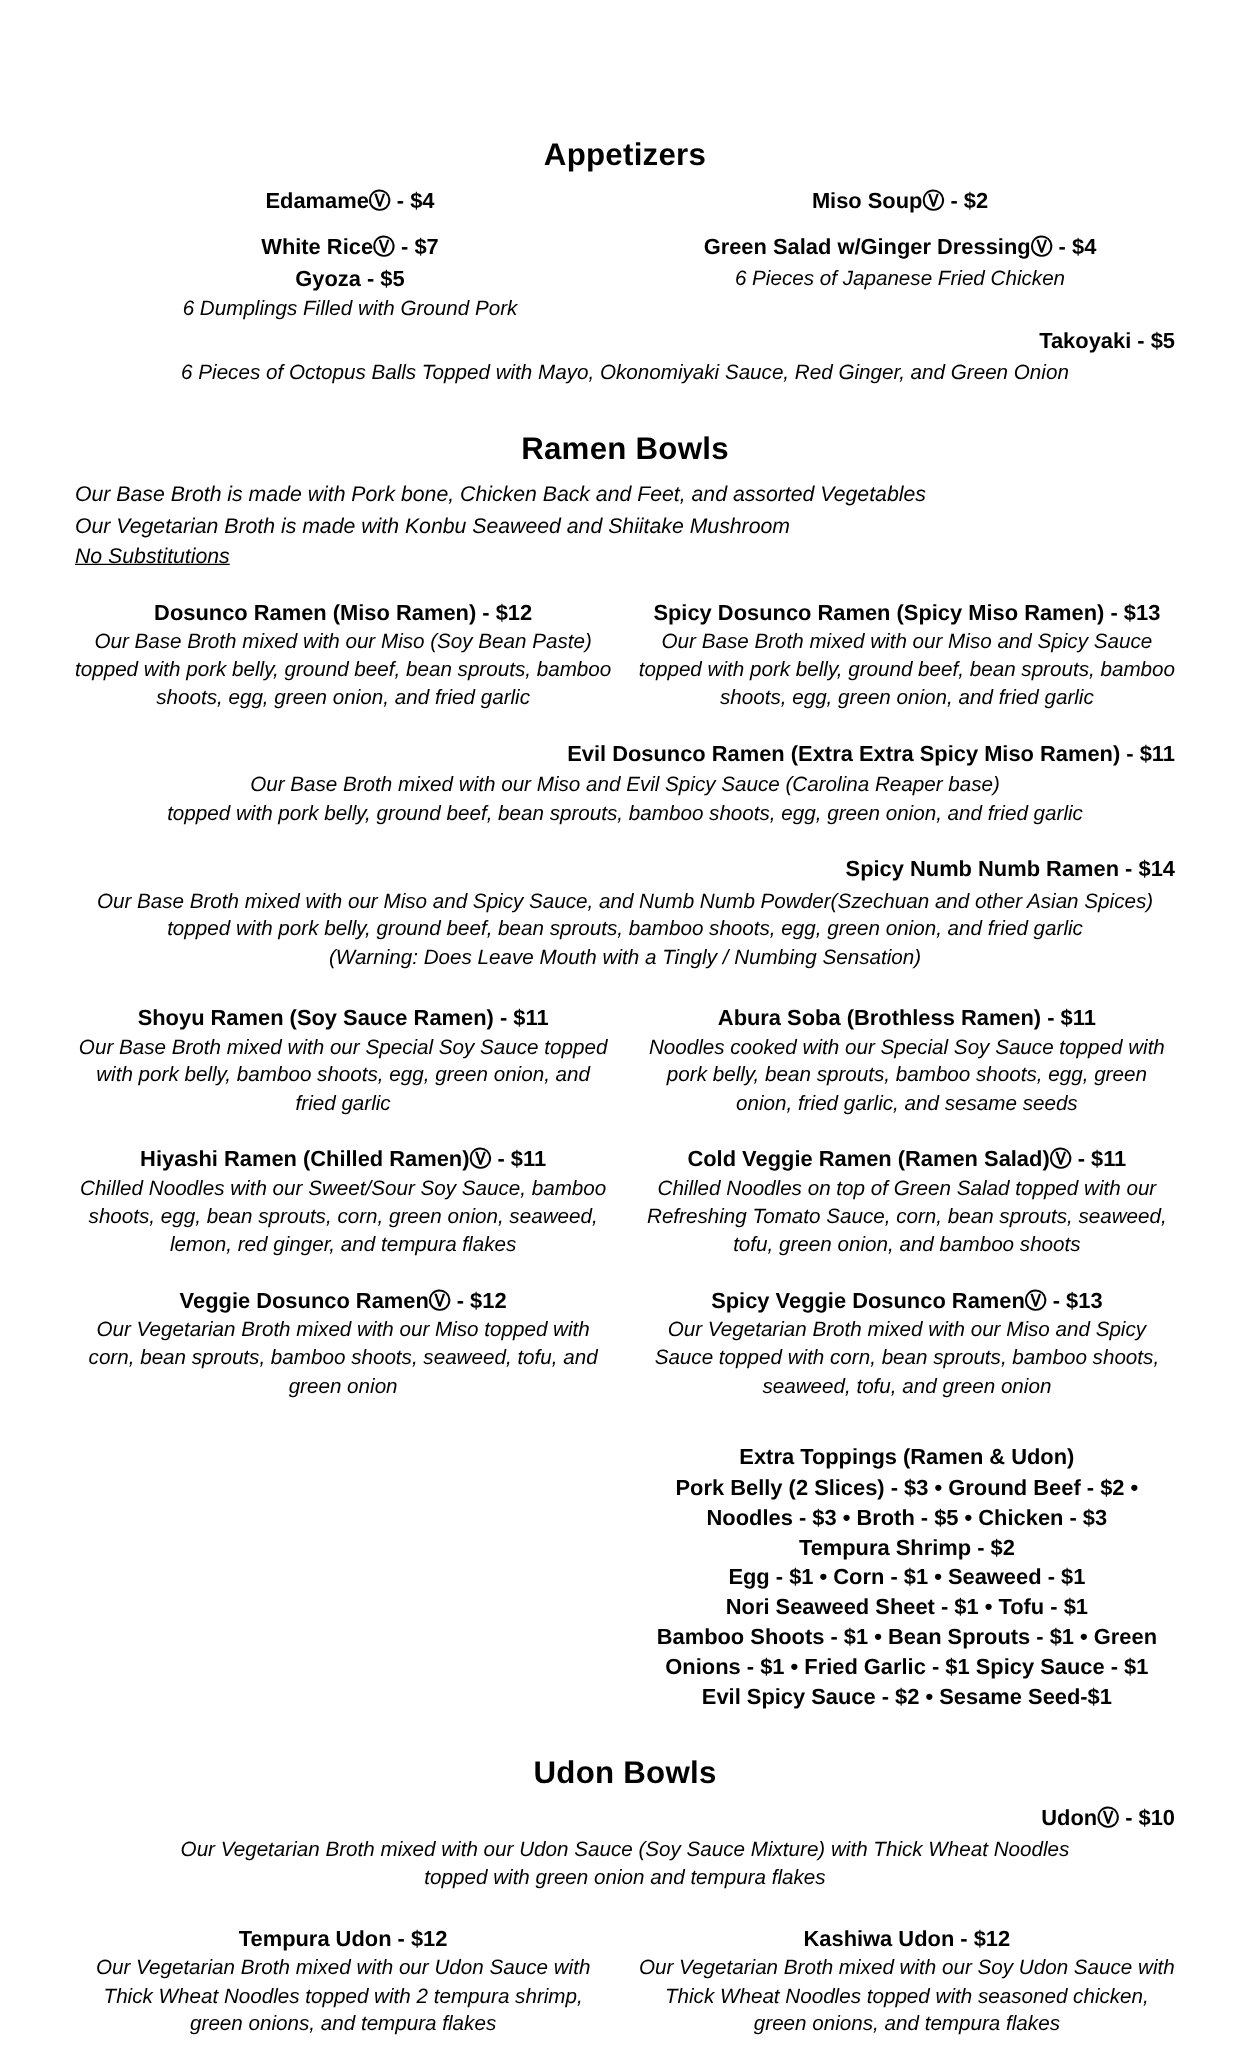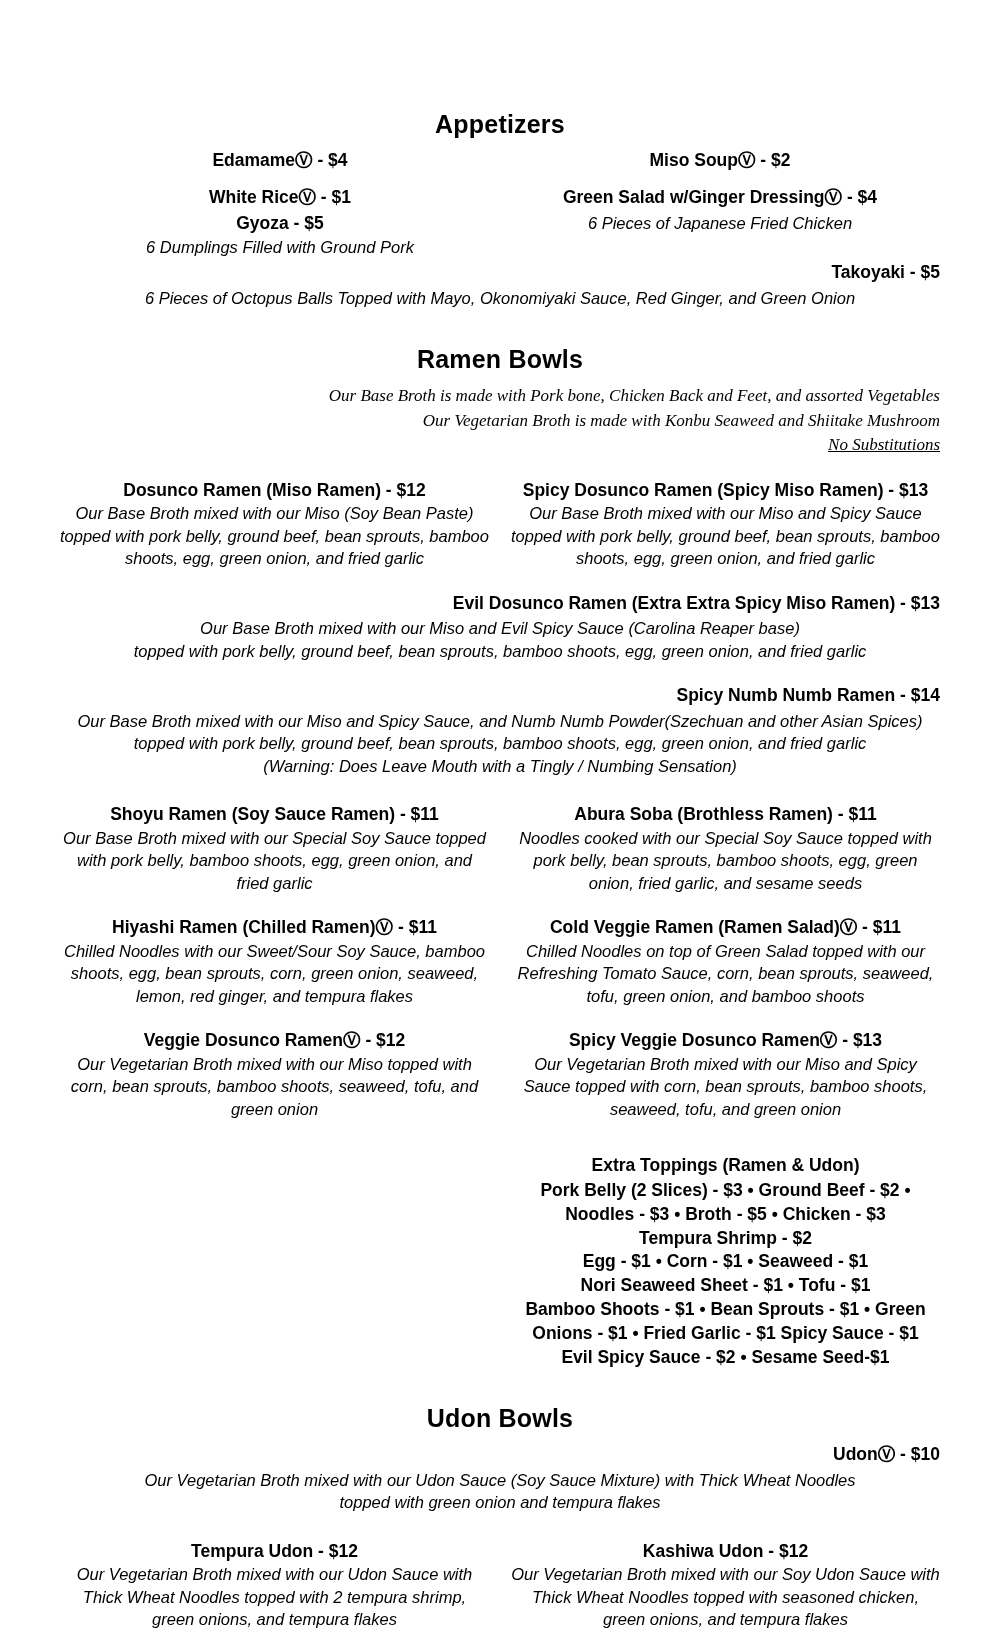--- a/index.html
+++ b/index.html
@@ -43,23 +43,22 @@
   }
   .item-desc {
     font-style: italic;
     font-size: 16.5px;
     text-align: center;
     line-height: 1.36;
   }
   .intro-line {
     font-style: italic;
     font-size: 17px;
-    text-align: right;
+    text-align: left;
     line-height: 1.42;
-    font-family: Liberation Serif, serif;
   }
   .two-col {
     display: flex;
     width: 100%;
     gap: 22px;
     margin-top: 4px;
   }
   .col {
     flex: 1 1 0;
     min-width: 0;
@@ -105,21 +104,21 @@
 
   <div class="section-title">Appetizers</div>
 
   <div class="app-grid">
     <div class="app-col">
       <div class="app-row">
         <div class="item-name">EdamameⓋ - $4</div>
       </div>
       <div class="spacer-10"></div>
       <div class="app-row">
-        <div class="item-name">White RiceⓋ - $1</div>
+        <div class="item-name">White RiceⓋ - $7</div>
       </div>
       <div class="app-row">
         <div class="item-name">Gyoza - $5</div>
         <div class="item-desc">6 Dumplings Filled with Ground Pork</div>
       </div>
     </div>
     <div class="app-col">
       <div class="app-row">
         <div class="item-name">Miso SoupⓋ - $2</div>
       </div>
@@ -152,21 +151,21 @@
     </div>
     <div class="col">
       <div class="item-name">Spicy Dosunco Ramen (Spicy Miso Ramen) - $13</div>
       <div class="item-desc">Our Base Broth mixed with our Miso and Spicy Sauce topped with pork belly, ground beef, bean sprouts, bamboo shoots, egg, green onion, and fried garlic</div>
     </div>
   </div>
 
   <div class="spacer-22"></div>
 
   <div class="block">
-    <div class="item-name">Evil Dosunco Ramen (Extra Extra Spicy Miso Ramen) - $13</div>
+    <div class="item-name">Evil Dosunco Ramen (Extra Extra Spicy Miso Ramen) - $11</div>
     <div class="item-desc">Our Base Broth mixed with our Miso and Evil Spicy Sauce (Carolina Reaper base)</div>
     <div class="item-desc">topped with pork belly, ground beef, bean sprouts, bamboo shoots, egg, green onion, and fried garlic</div>
   </div>
 
   <div class="spacer-22"></div>
 
   <div class="block">
     <div class="item-name">Spicy Numb Numb Ramen - $14</div>
     <div class="item-desc">Our Base Broth mixed with our Miso and Spicy Sauce, and Numb Numb Powder(Szechuan and other Asian Spices)</div>
     <div class="item-desc">topped with pork belly, ground beef, bean sprouts, bamboo shoots, egg, green onion, and fried garlic</div>

